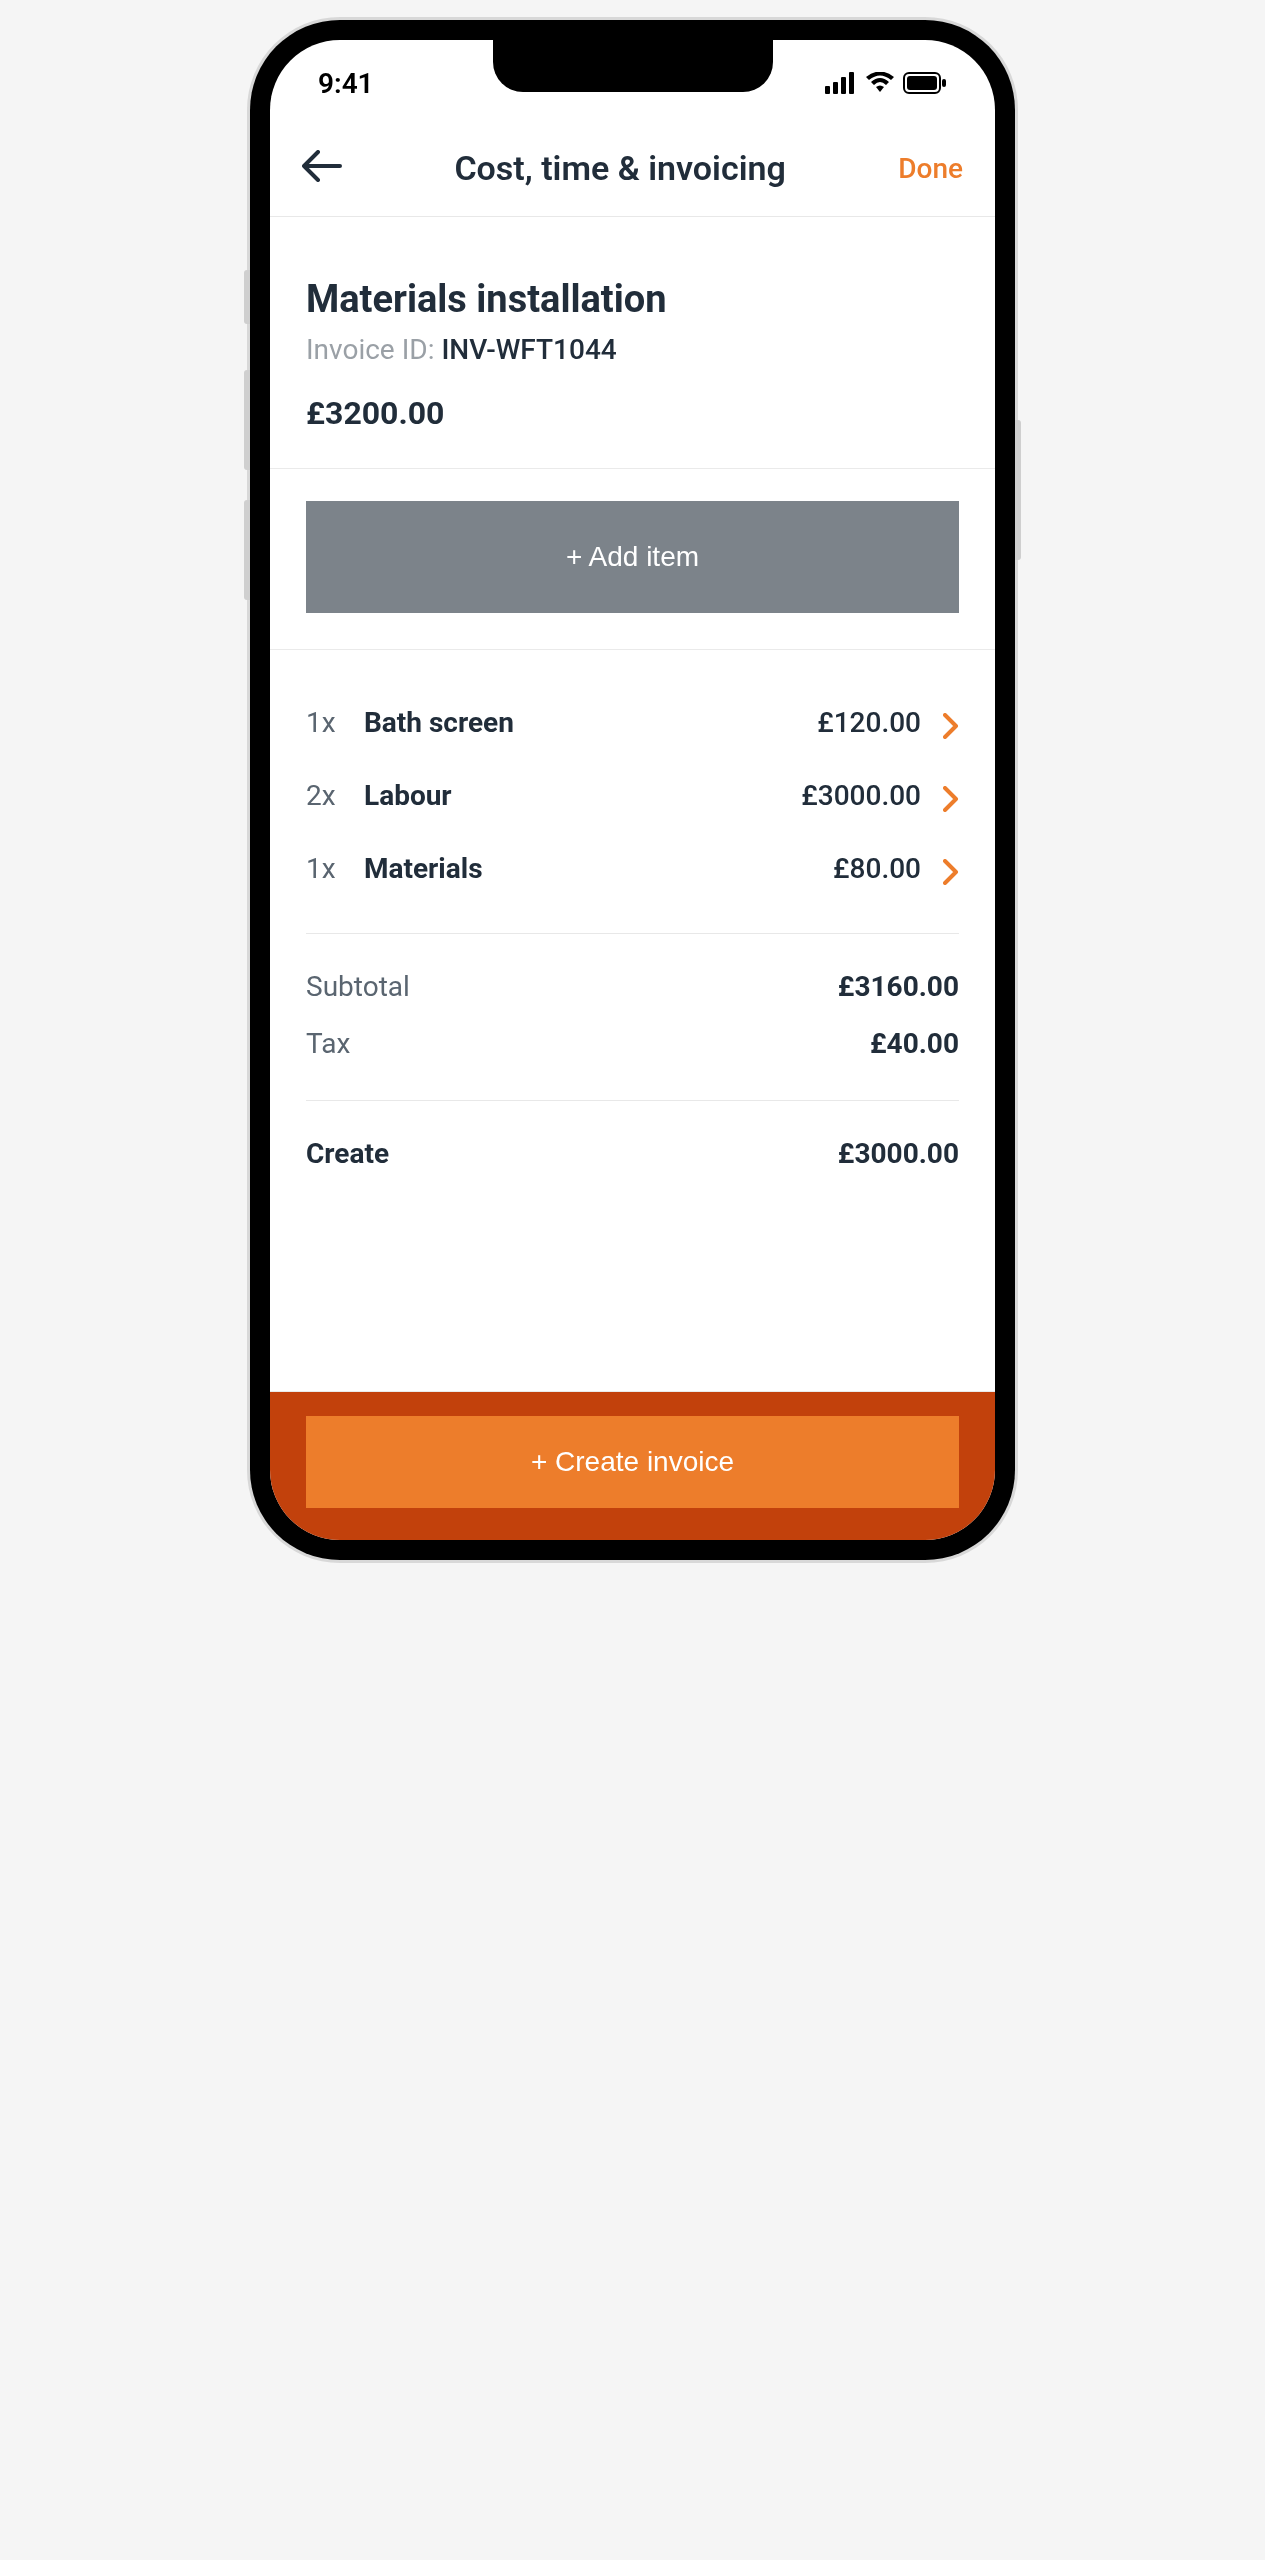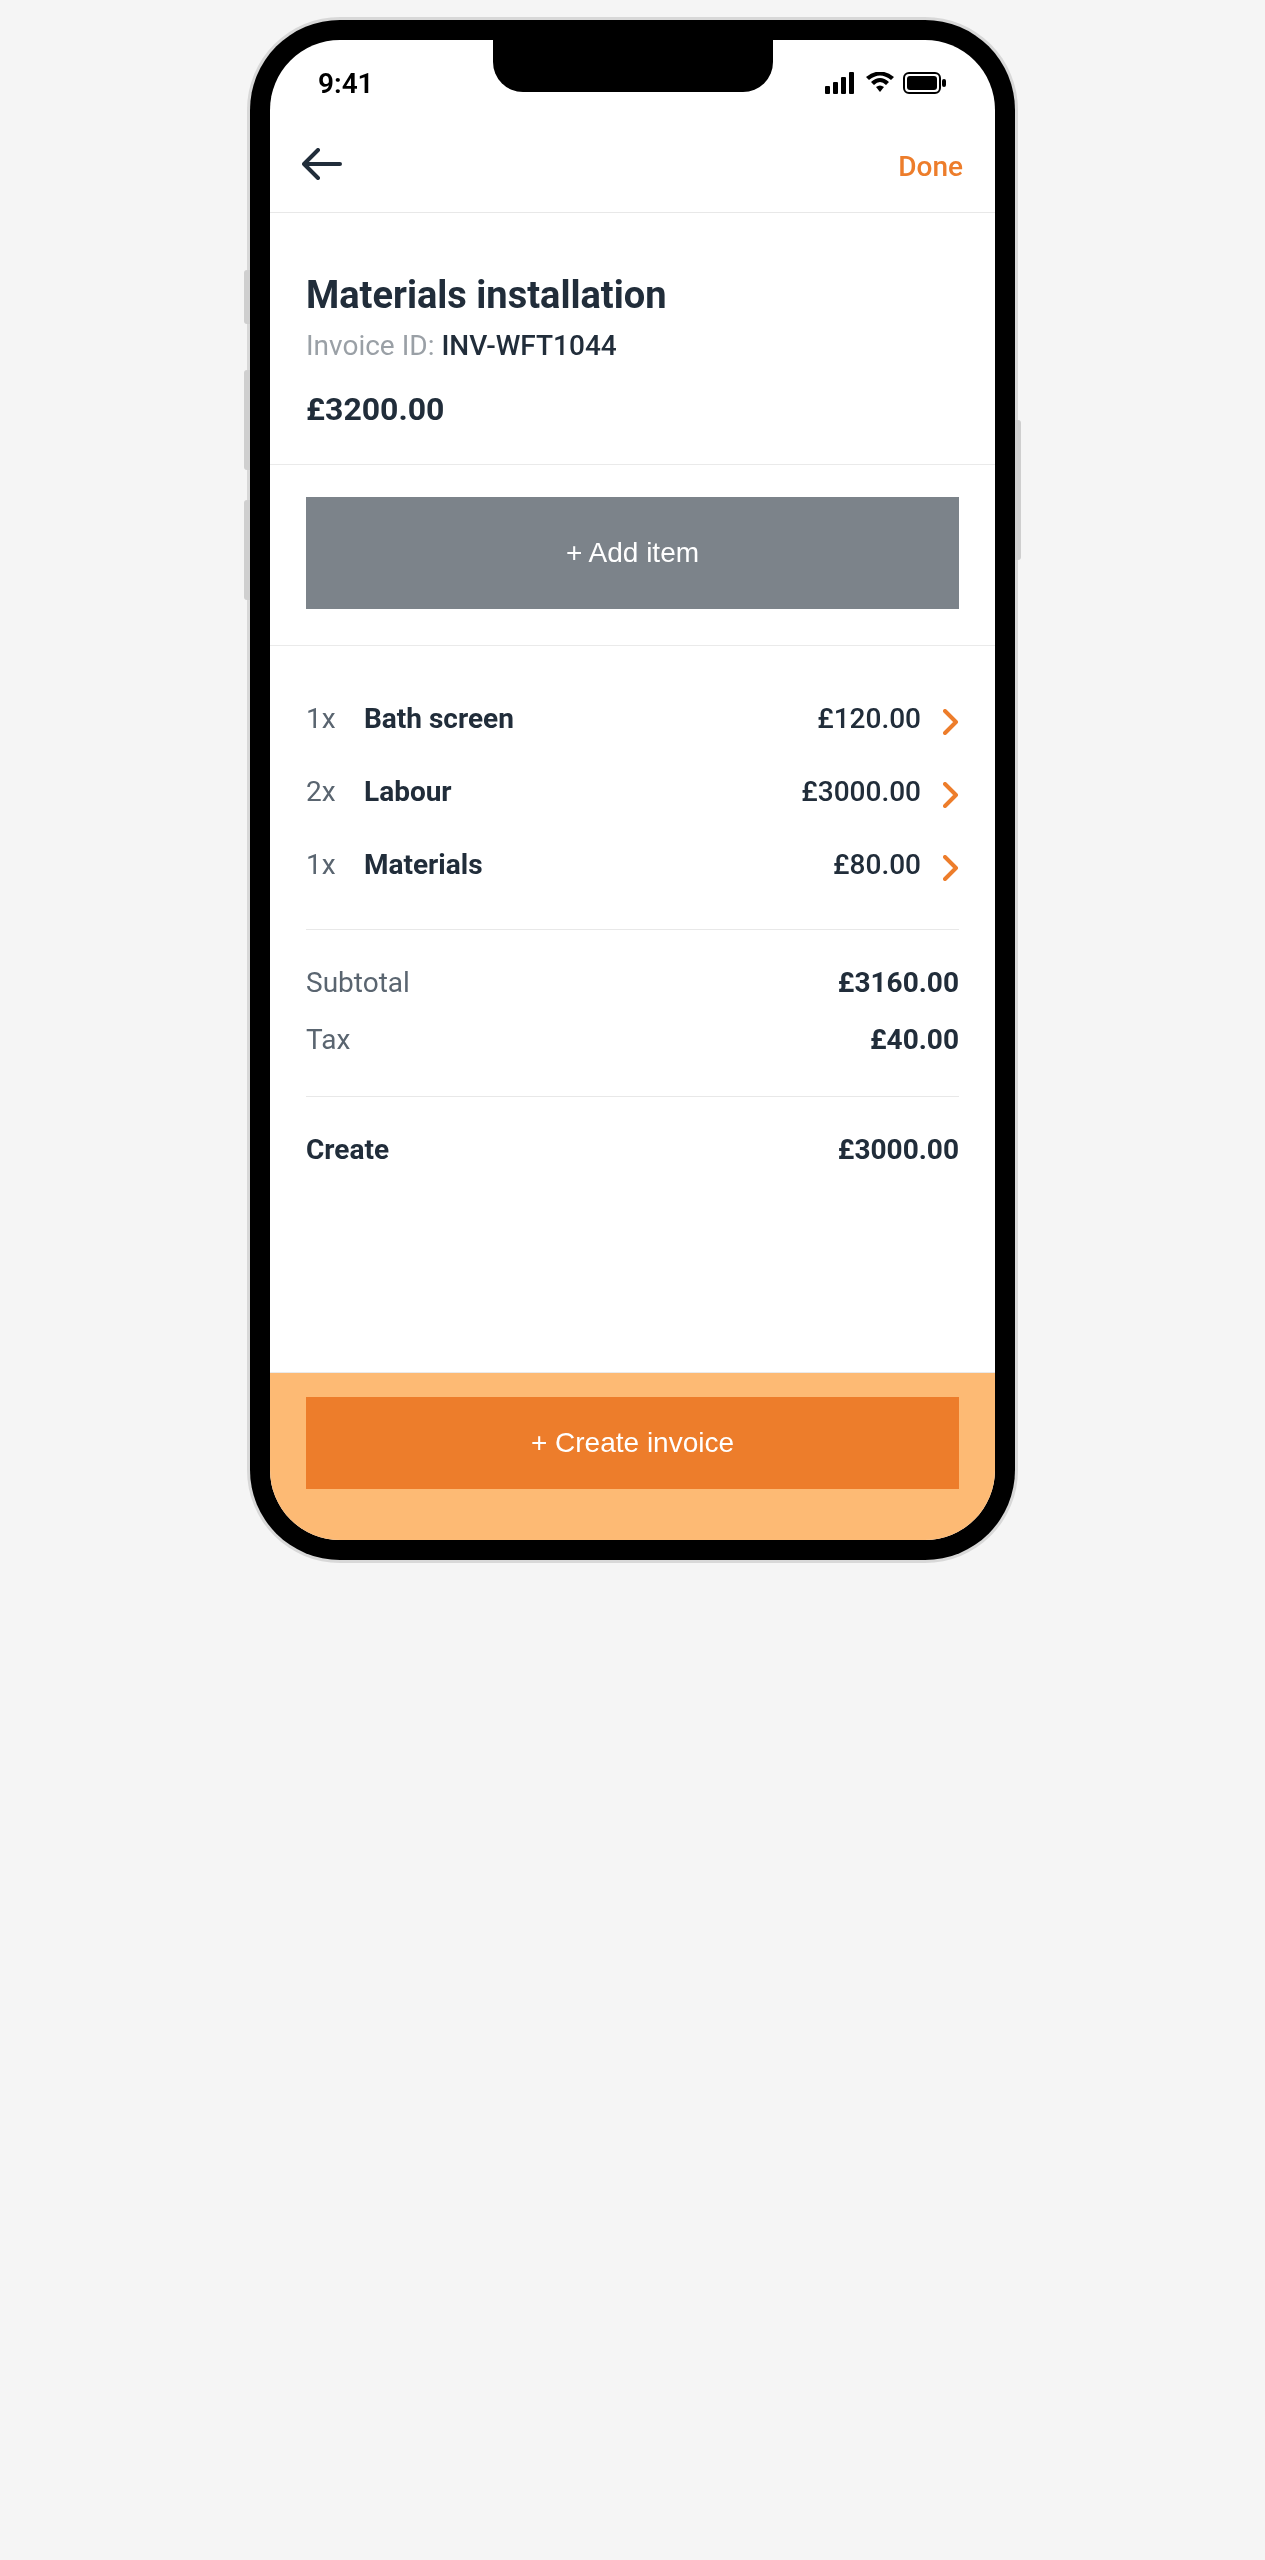--- a/index.html
+++ b/index.html
@@ -167,23 +167,23 @@
       font-size: 28px;
       font-weight: 700;
       color: #212d3a;
     }
     .total-label {
       font-size: 28px;
       font-weight: 700;
       color: #212d3a;
     }
     .footer {
-      padding: 24px 36px 51px;
+      padding: 24px 36px 32px;
       border-top: 1px solid #eaeaea;
-      background: #fdba74;
+      background: #c2410c;
     }
     .create-button {
       width: 100%;
       background: #ed7d2b;
       color: #fff;
       border: none;
       padding: 30px 0;
       font-size: 28px;
       font-weight: 500;
       cursor: pointer;
@@ -226,20 +226,21 @@
         </svg>
       </div>
     </div>
 
     <div class="header">
       <div>
         <svg class="back-icon" viewBox="0 0 40 32">
           <path d="M16 2 L2 16 L16 30 M2 16 L38 16" stroke="#212d3a" stroke-width="4" fill="none" stroke-linecap="round" stroke-linejoin="round"></path>
         </svg>
       </div>
+      <div class="header-title">Cost, time &amp; invoicing</div>
       <div class="done-link">Done</div>
     </div>
 
     <div class="content">
 
       <div class="job-section">
         <div class="job-title">Materials installation</div>
         <div class="invoice-id-row">
           <span>Invoice ID:</span>
           <span class="invoice-id-value">INV-WFT1044</span>

